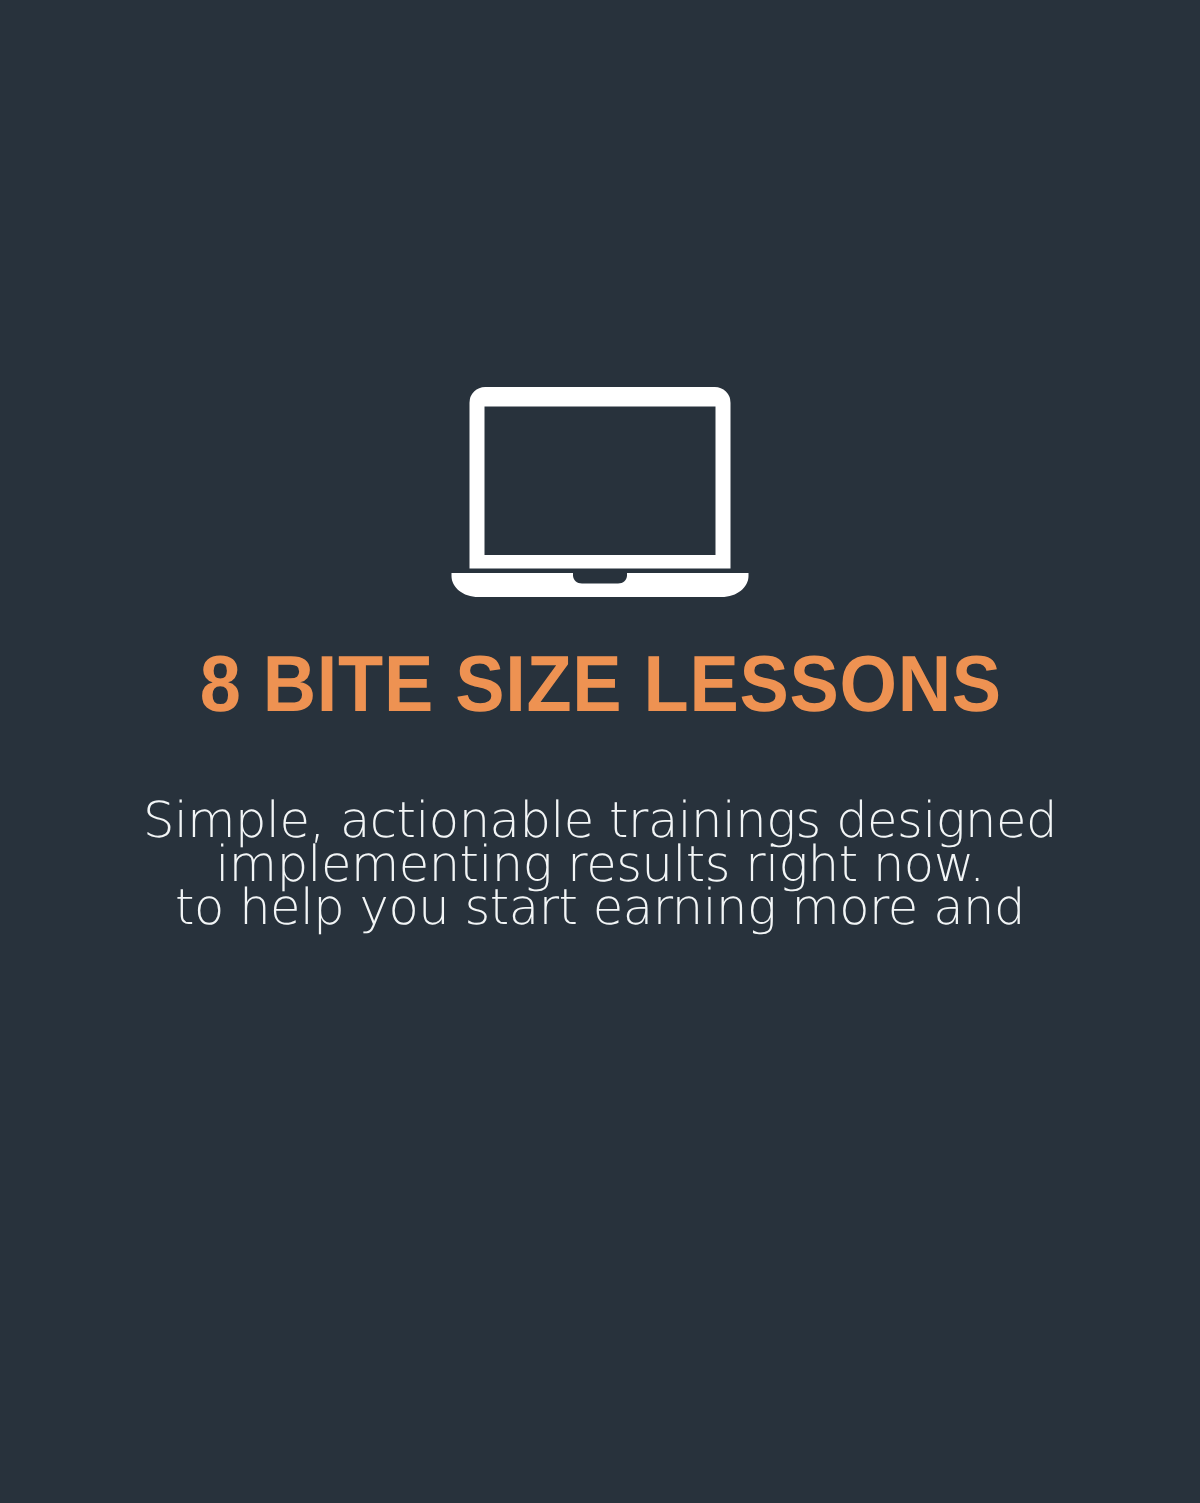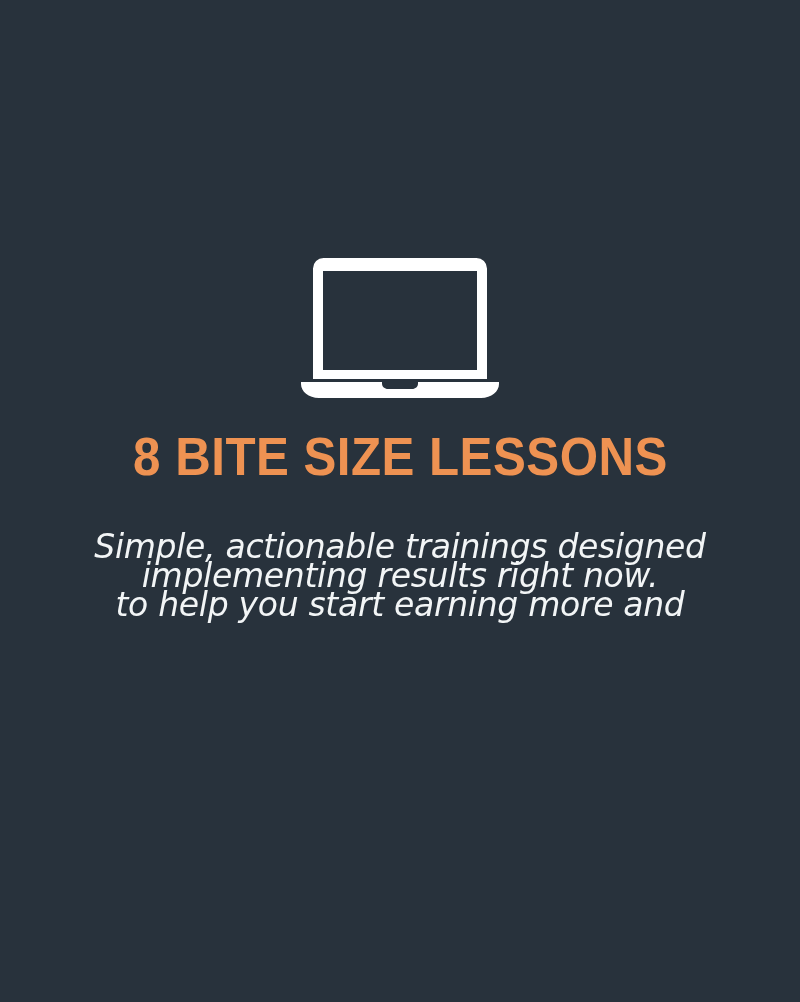--- a/index.html
+++ b/index.html
@@ -66,21 +66,20 @@
   .subtitle {
     margin-top: 17px;
     width: 720px;
     color: #f2f5f6;
     font-family: "DejaVu Sans", sans-serif;
     font-weight: 300;
     font-size: 33px;
     line-height: 29px;
     text-align: center;
     letter-spacing: -0.3px;
-    font-style: italic;
   }
   .subtitle .line {
     display: block;
     white-space: nowrap;
   }
 </style>
 </head>
 <body>
 
 <div class="canvas">

